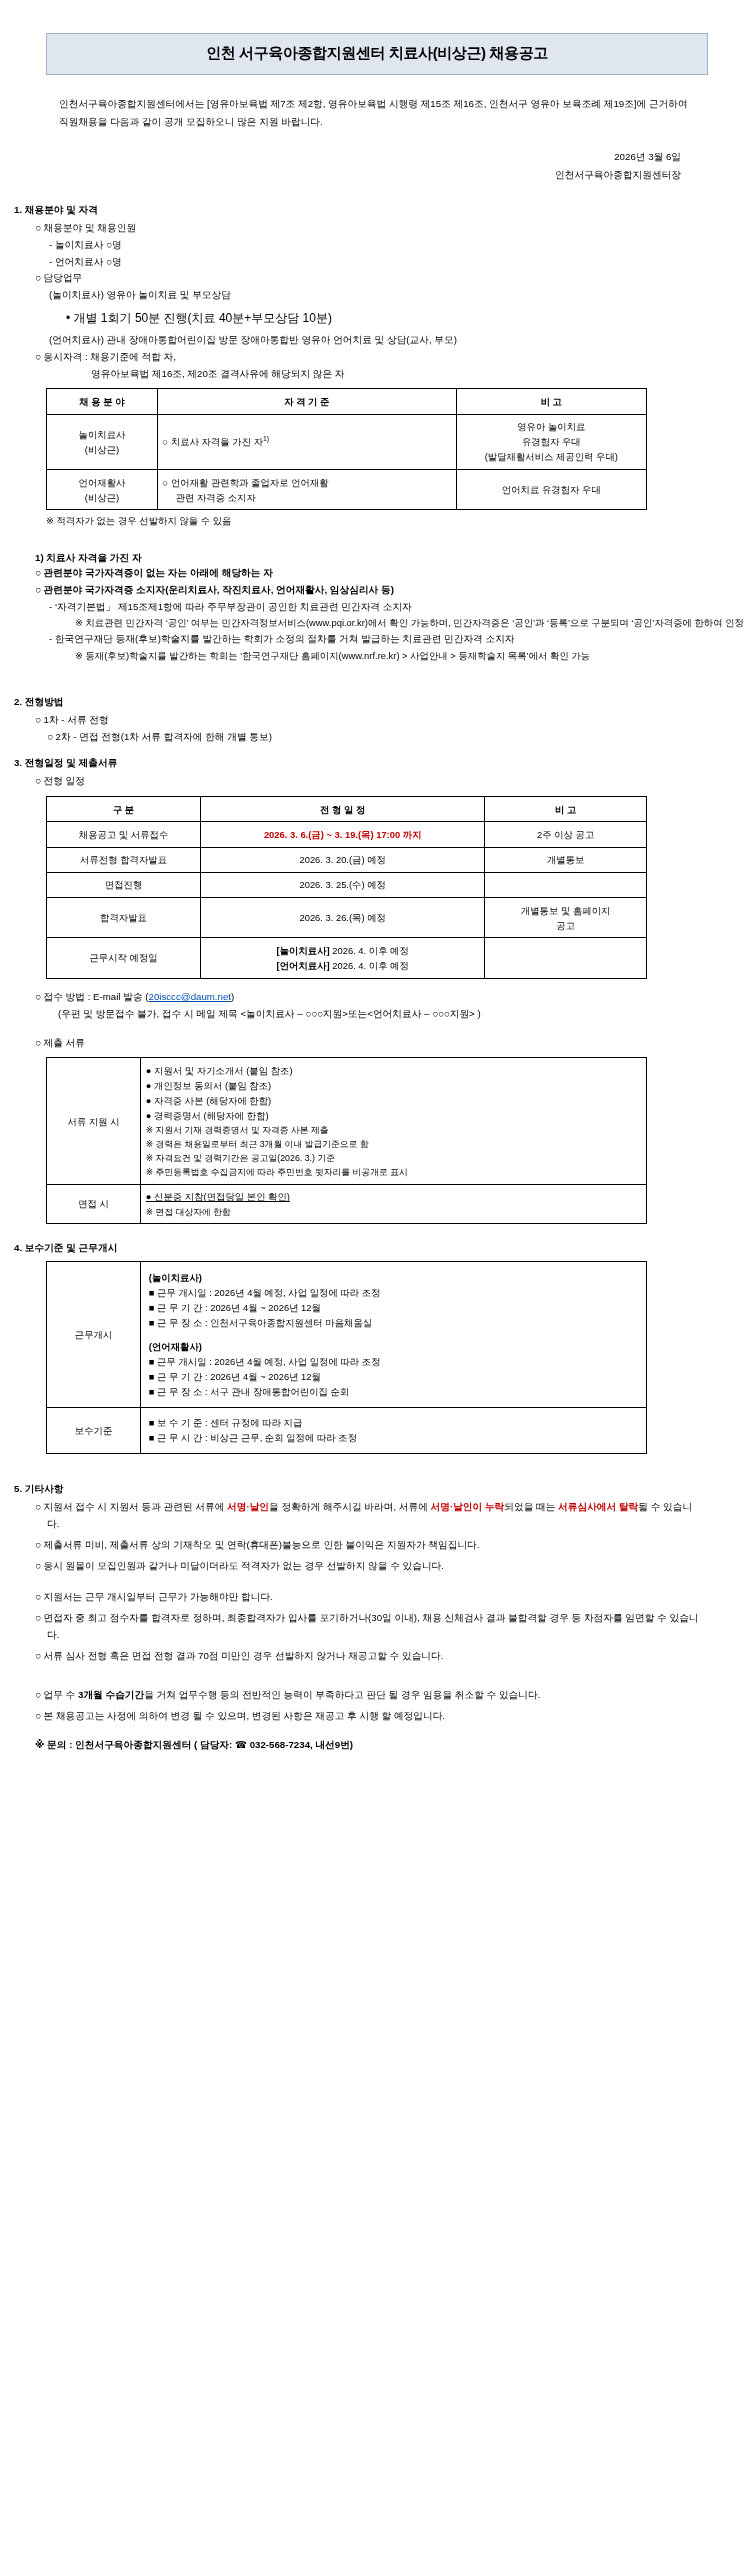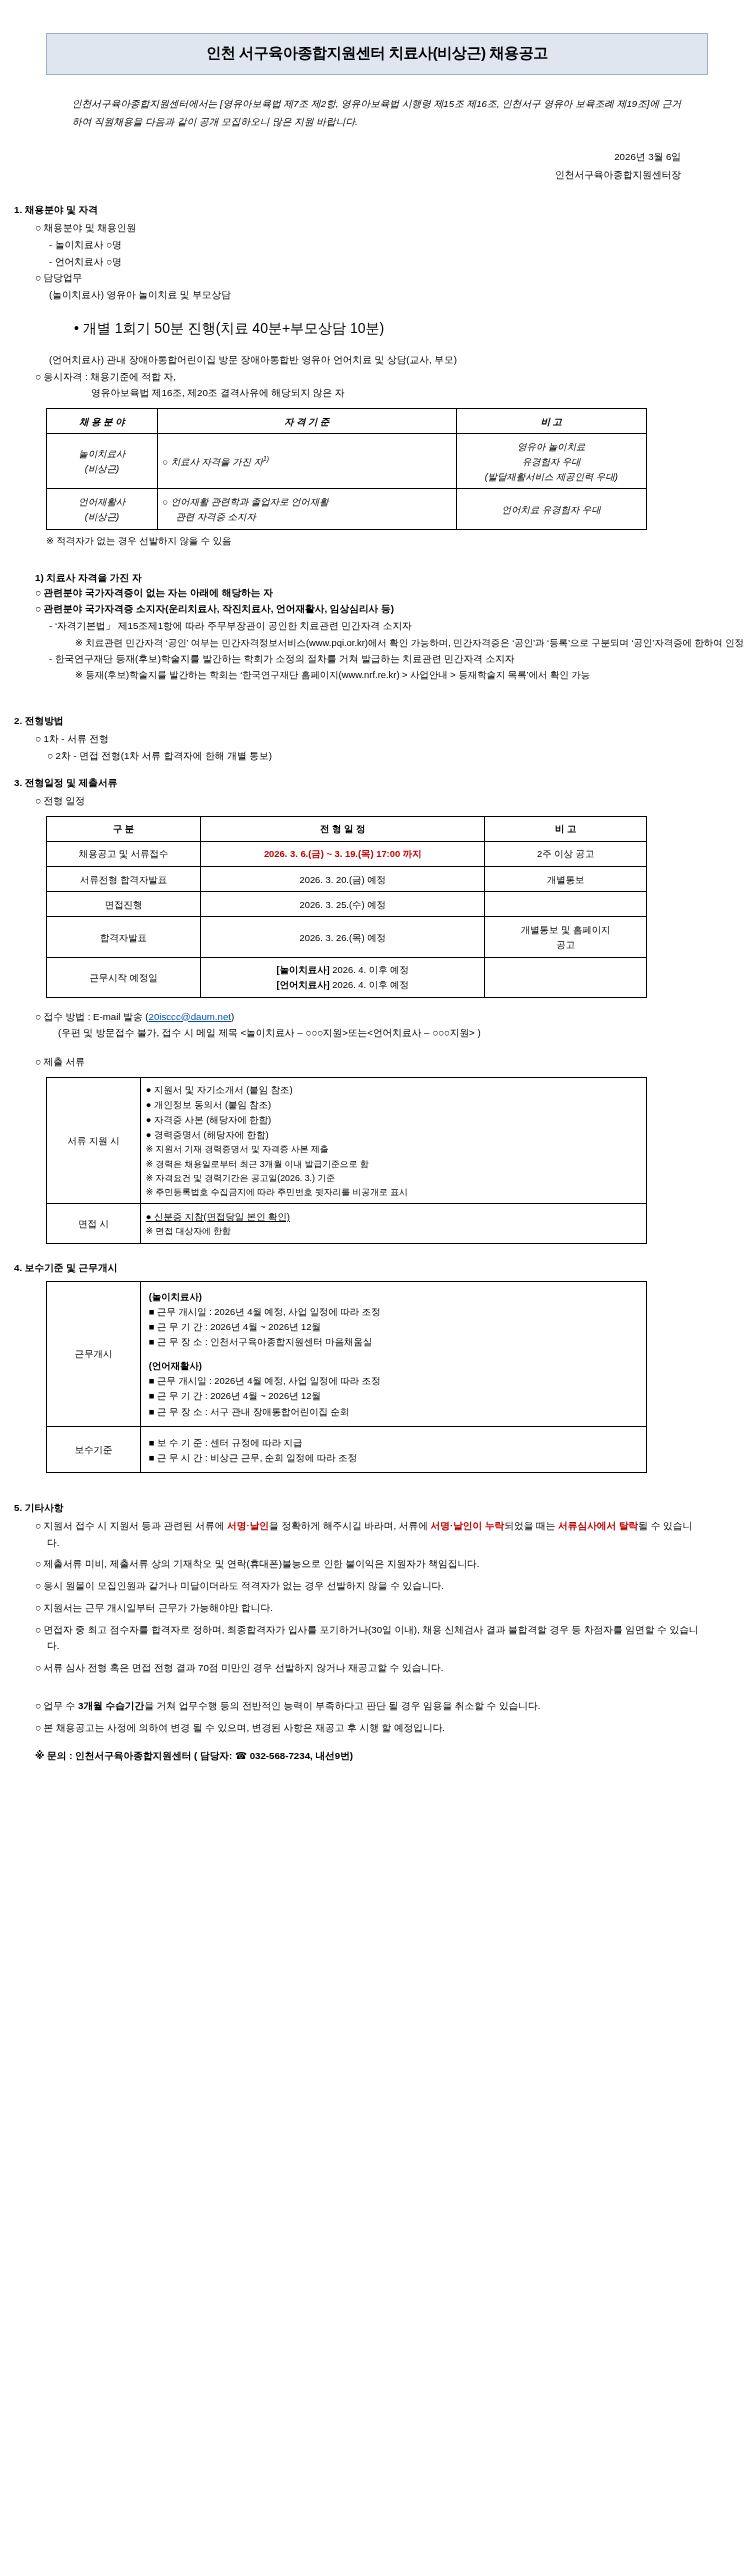--- a/index.html
+++ b/index.html
@@ -21,36 +21,36 @@
     font-weight:bold;
     letter-spacing:-0.4px;
   }
   
   .intro{
     margin:20px 55px 0 58px;
     font-size:9.7px;
     line-height:1.85;
     text-indent:0;
   }
-  .intro p{margin:14px;font-style:italic;}
+  .intro p{margin:1px;}
   .right-block{
     margin:18px 73px 0 0;
     text-align:right;
     font-size:9.7px;
     line-height:1.85;
   }
   
   .sec{margin:16.7px 0 0 0;}
   .sec-title{
     font-size:9.7px;font-weight:bold;margin:0 0 3px 0;padding-left:26px;
     text-indent:-12px;
   }
   .lvl1{font-size:9.7px;line-height:1.72;padding-left:35px;margin:0;}
   .lvl2{font-size:9.7px;line-height:1.72;padding-left:49px;margin:0;}
-  .lvl3{font-size:14px;line-height:1.72;padding-left:62px;margin:12px;}
+  .lvl3{font-size:12px;line-height:1.72;padding-left:62px;margin:4px;}
   .lvl4{font-size:9.4px;line-height:1.7;padding-left:75px;margin:0;}
   .note{font-size:9.4px;line-height:1.7;padding-left:35px;margin:3px 0 0 0;}
   .small{font-size:8.8px;}
   .bold{font-weight:bold;}
   .u{text-decoration:underline;}
   .red{color:#c00000;}
   .blue{color:#0050b0;}
   
   table.doc{
     border-collapse:collapse;
@@ -59,21 +59,21 @@
   }
   table.doc td,table.doc th{
     border:0.8px solid #000;
     padding:4.6px 4.6px;
     vertical-align:middle;
     line-height:1.6;
   }
   table.doc th{font-weight:bold;text-align:center;background:#fff;}
   .t-center{text-align:center;}
   .t-left{text-align:left;}
-  .tbl-wrap{padding-left:46px;font-style:italic;}
+  .tbl-wrap{padding-left:46px;}
   .tbl-wrap2{padding-left:46px;}
   .tbl-wrap3{padding-left:46px;}
   
   .footline{
     margin:13.7px 0 30px 35px;
     font-size:9.7px;font-weight:bold;
   }
   .sup{font-size:6.8px;vertical-align:super;}
 </style>
 </head>
@@ -250,21 +250,21 @@
           </tr>
         </tbody>
       </table>
     </div>
   </div>
 
   <div class="sec" style="margin-top:29px;">
     <div class="sec-title">5.  기타사항</div>
     <div class="lvl1" style="padding-left:47px;text-indent:-12px;padding-right:53px;margin-bottom:4.6px;">○  지원서 접수 시 지원서 등과 관련된 서류에 <span class="red bold">서명·날인</span>을 정확하게 해주시길 바라며, 서류에 <span class="red bold">서명·날인이 누락</span>되었을 때는 <span class="red bold">서류심사에서 탈락</span>될 수 있습니다.</div>
     <div class="lvl1" style="padding-left:47px;text-indent:-12px;padding-right:53px;margin-bottom:4.6px;">○  제출서류 미비, 제출서류 상의 기재착오 및 연락(휴대폰)불능으로 인한 불이익은 지원자가 책임집니다.</div>
-    <div class="lvl1" style="padding-left:47px;text-indent:-12px;padding-right:53px;margin-bottom:6px;">○  응시 원몰이 모집인원과 같거나 미달이더라도 적격자가 없는 경우 선발하지 않을 수 있습니다.</div>
+    <div class="lvl1" style="padding-left:47px;text-indent:-12px;padding-right:53px;margin-bottom:14px;">○  응시 원몰이 모집인원과 같거나 미달이더라도 적격자가 없는 경우 선발하지 않을 수 있습니다.</div>
     <div class="lvl1" style="padding-left:47px;text-indent:-12px;padding-right:53px;margin-bottom:4.6px;">○  지원서는 근무 개시일부터 근무가 가능해야만 합니다.</div>
     <div class="lvl1" style="padding-left:47px;text-indent:-12px;padding-right:53px;margin-bottom:4.6px;">○  면접자 중 최고 점수자를 합격자로 정하며, 최종합격자가 입사를 포기하거나(30일 이내), 채용 신체검사 결과 불합격할 경우 등 차점자를 임면할 수 있습니다.</div>
     <div class="lvl1" style="padding-left:47px;text-indent:-12px;padding-right:53px;margin-bottom:22px;">○  서류 심사 전형 혹은 면접 전형 결과 70점 미만인 경우 선발하지 않거나 재공고할 수 있습니다.</div>
     <div class="lvl1" style="padding-left:47px;text-indent:-12px;padding-right:53px;margin-bottom:4.6px;">○  업무 수 <span class="bold">3개월 수습기간</span>을 거쳐 업무수행 등의 전반적인 능력이 부족하다고 판단 될 경우 임용을 취소할 수 있습니다.</div>
     <div class="lvl1" style="padding-left:47px;text-indent:-12px;padding-right:53px;margin-bottom:4.6px;">○  본 채용공고는 사정에 의하여 변경 될 수 있으며, 변경된 사항은 재공고 후 시행 할 예정입니다.</div>
 
     <div class="footline">※ 문의 : 인천서구육아종합지원센터 ( 담당자: ☎ 032-568-7234, 내선9번)</div>
   </div>
 
 </div>

